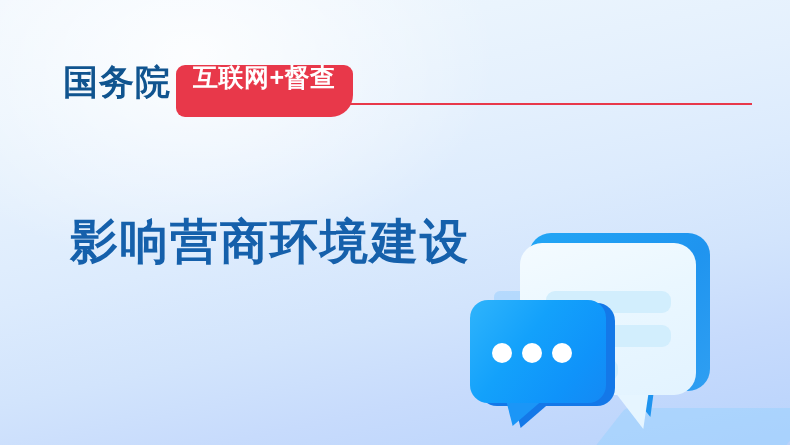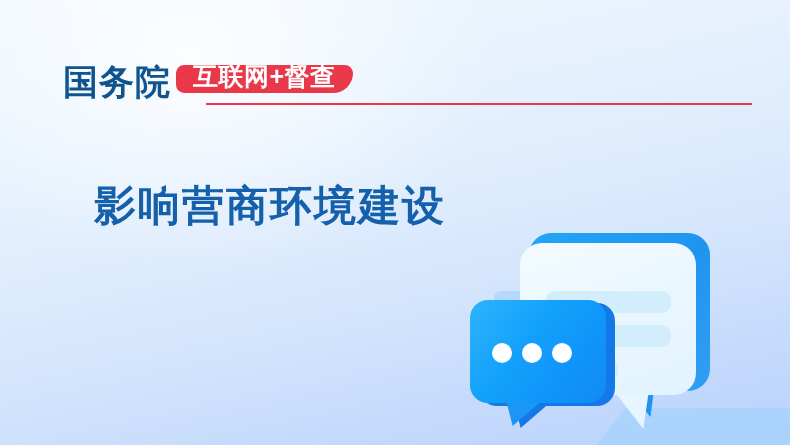--- a/index.html
+++ b/index.html
@@ -59,24 +59,23 @@
     font-weight: bold;
     letter-spacing: 1px;
     line-height: 40px;
     color: #10548f;
     white-space: nowrap;
   }
   #badge {
     position: absolute;
     left: 160px;
     top: 43px;
-    height: 28px;
+    height: 52px;
     padding: 0 17px 6px 17px;
     display: flex;
-    align-items: center;
     box-sizing: border-box;
     background: #e8384a;
     border-radius: 9px 9px 22px 9px;
   }
   #badge-text {
     font-size: 25px;
     font-weight: bold;
     color: #ffffff;
     letter-spacing: 0.5px;
     line-height: 25px;
@@ -93,26 +92,27 @@
 
   
   #title-block {
     position: absolute;
     left: 0;
     top: 176px;
     width: 540px;
     text-align: center;
   }
   .title-line {
-    font-size: 42px;
+    font-size: 48px;
     font-weight: bold;
     color: #1560ab;
     letter-spacing: 2px;
     line-height: 60px;
     white-space: nowrap;
+    margin-top: 36px;
   }
 
   
   #illustration {
     position: absolute;
     left: 470px;
     top: 215px;
     width: 320px;
     height: 230px;
   }

